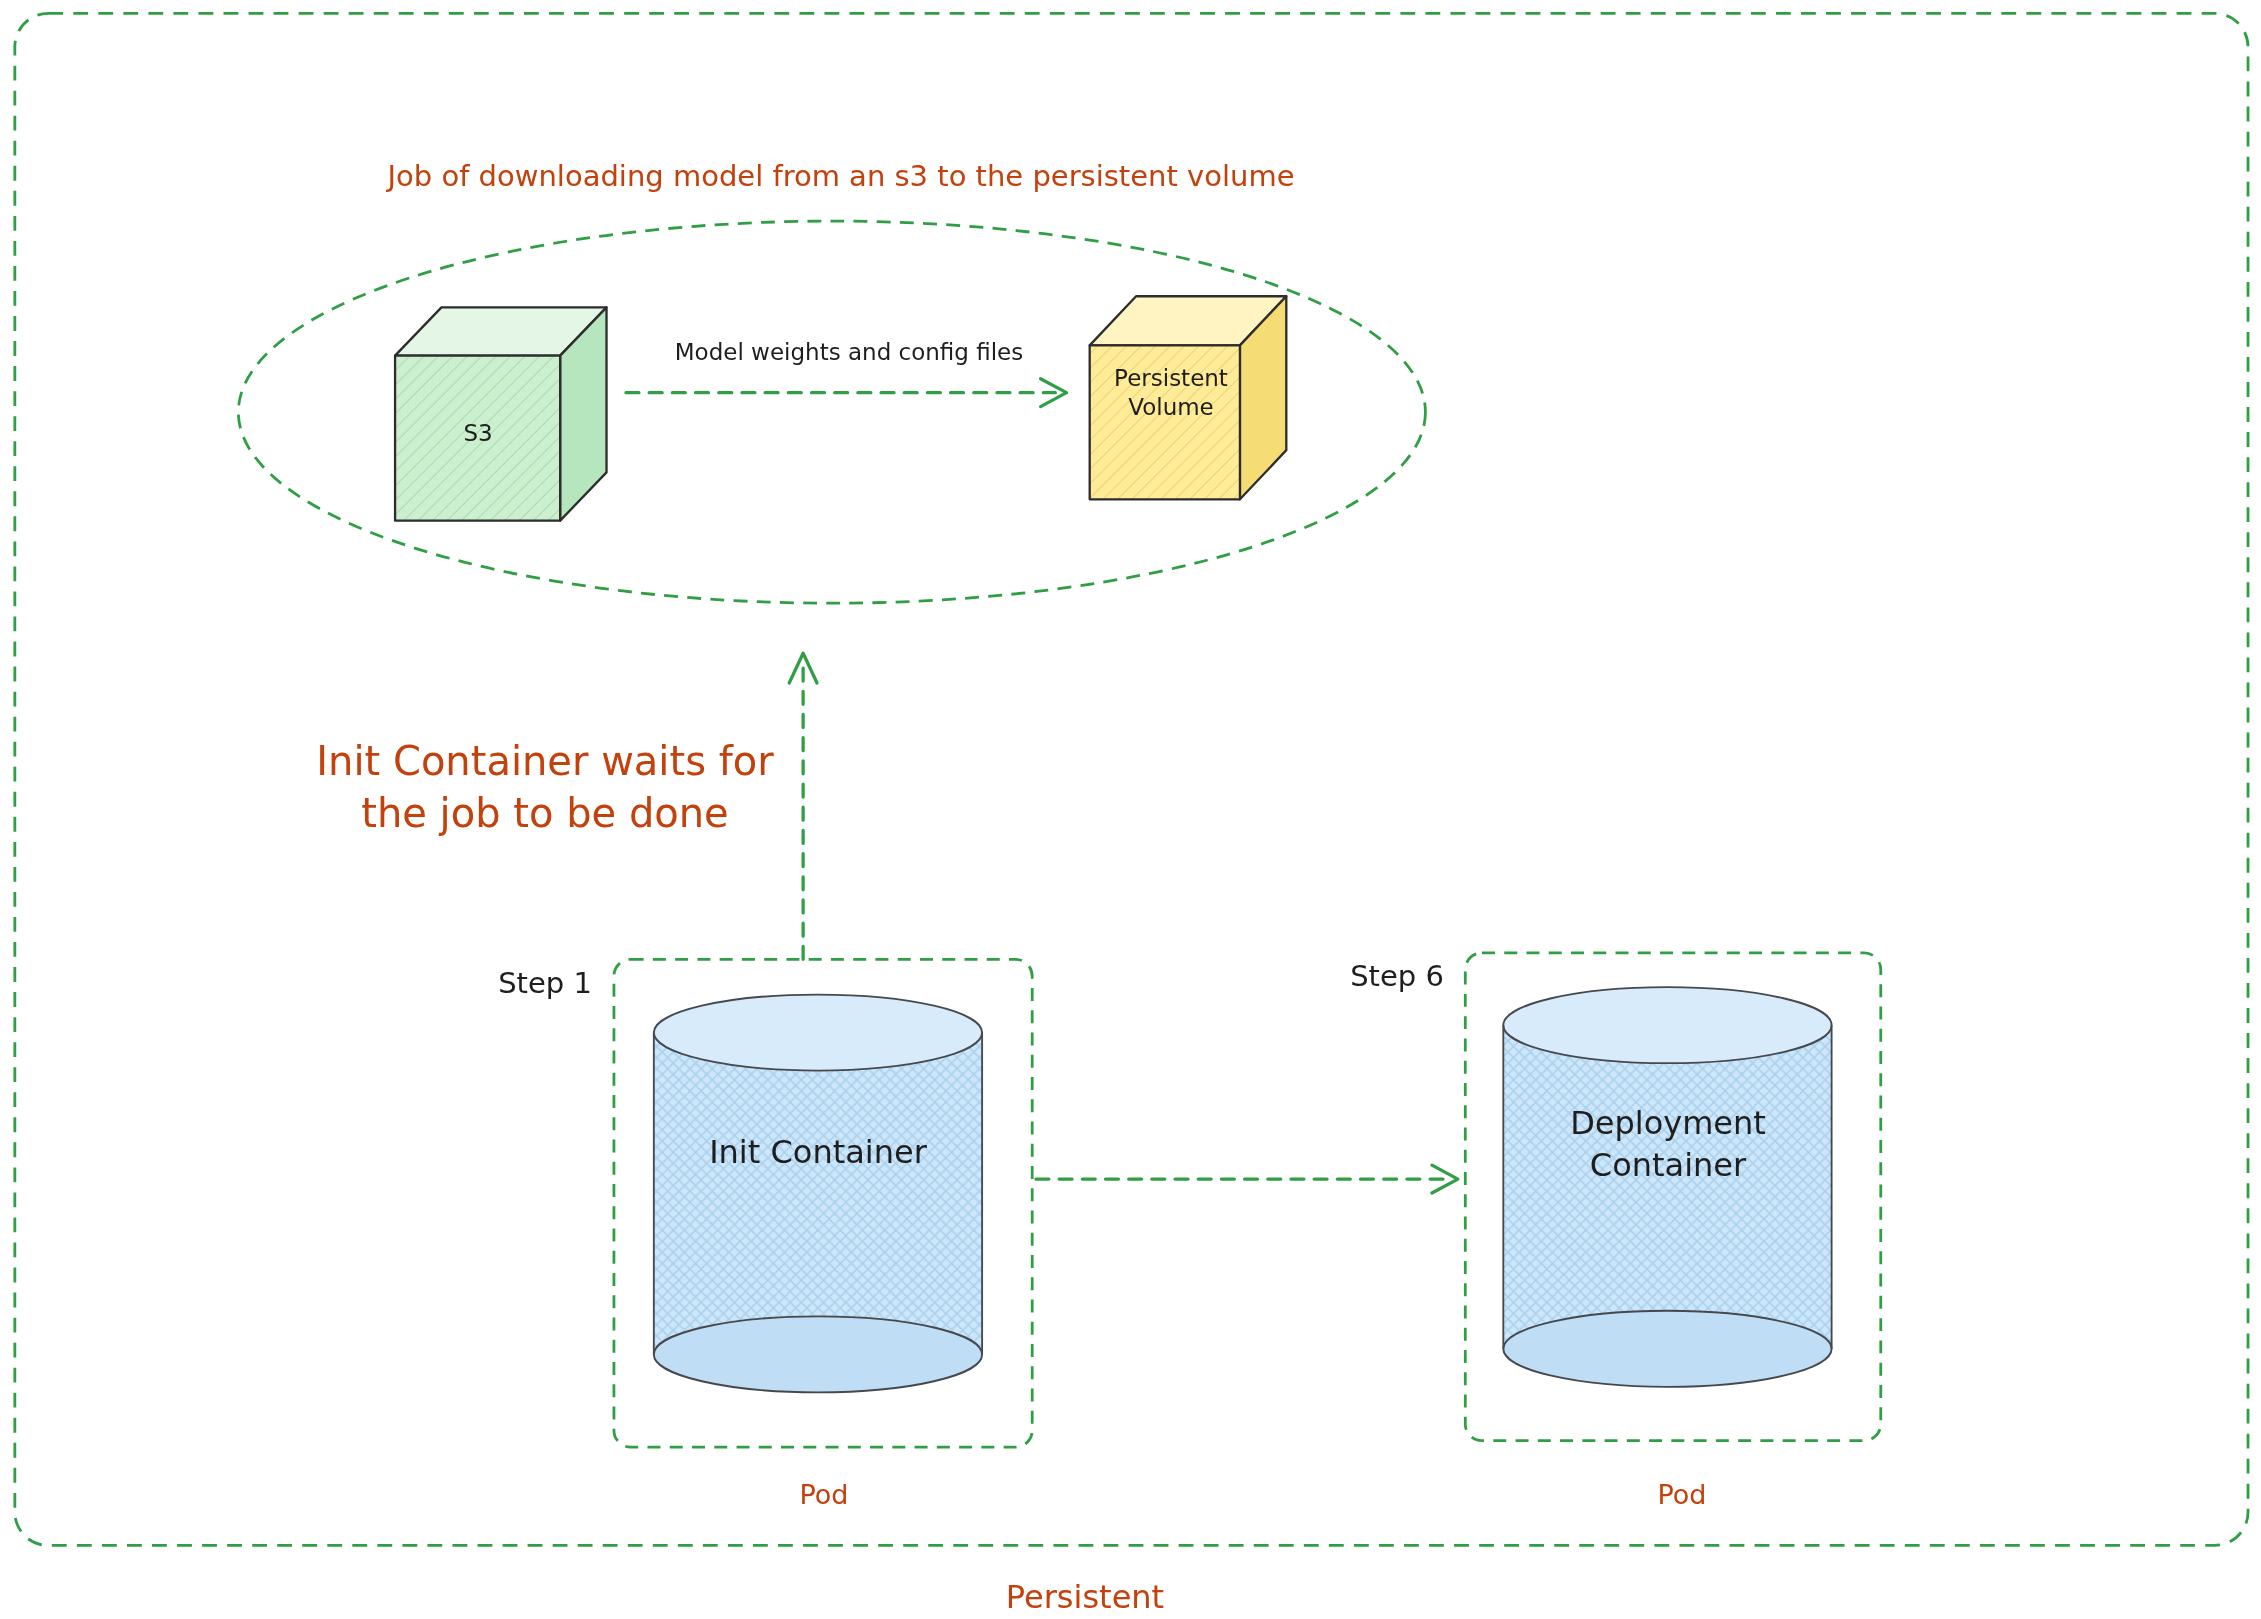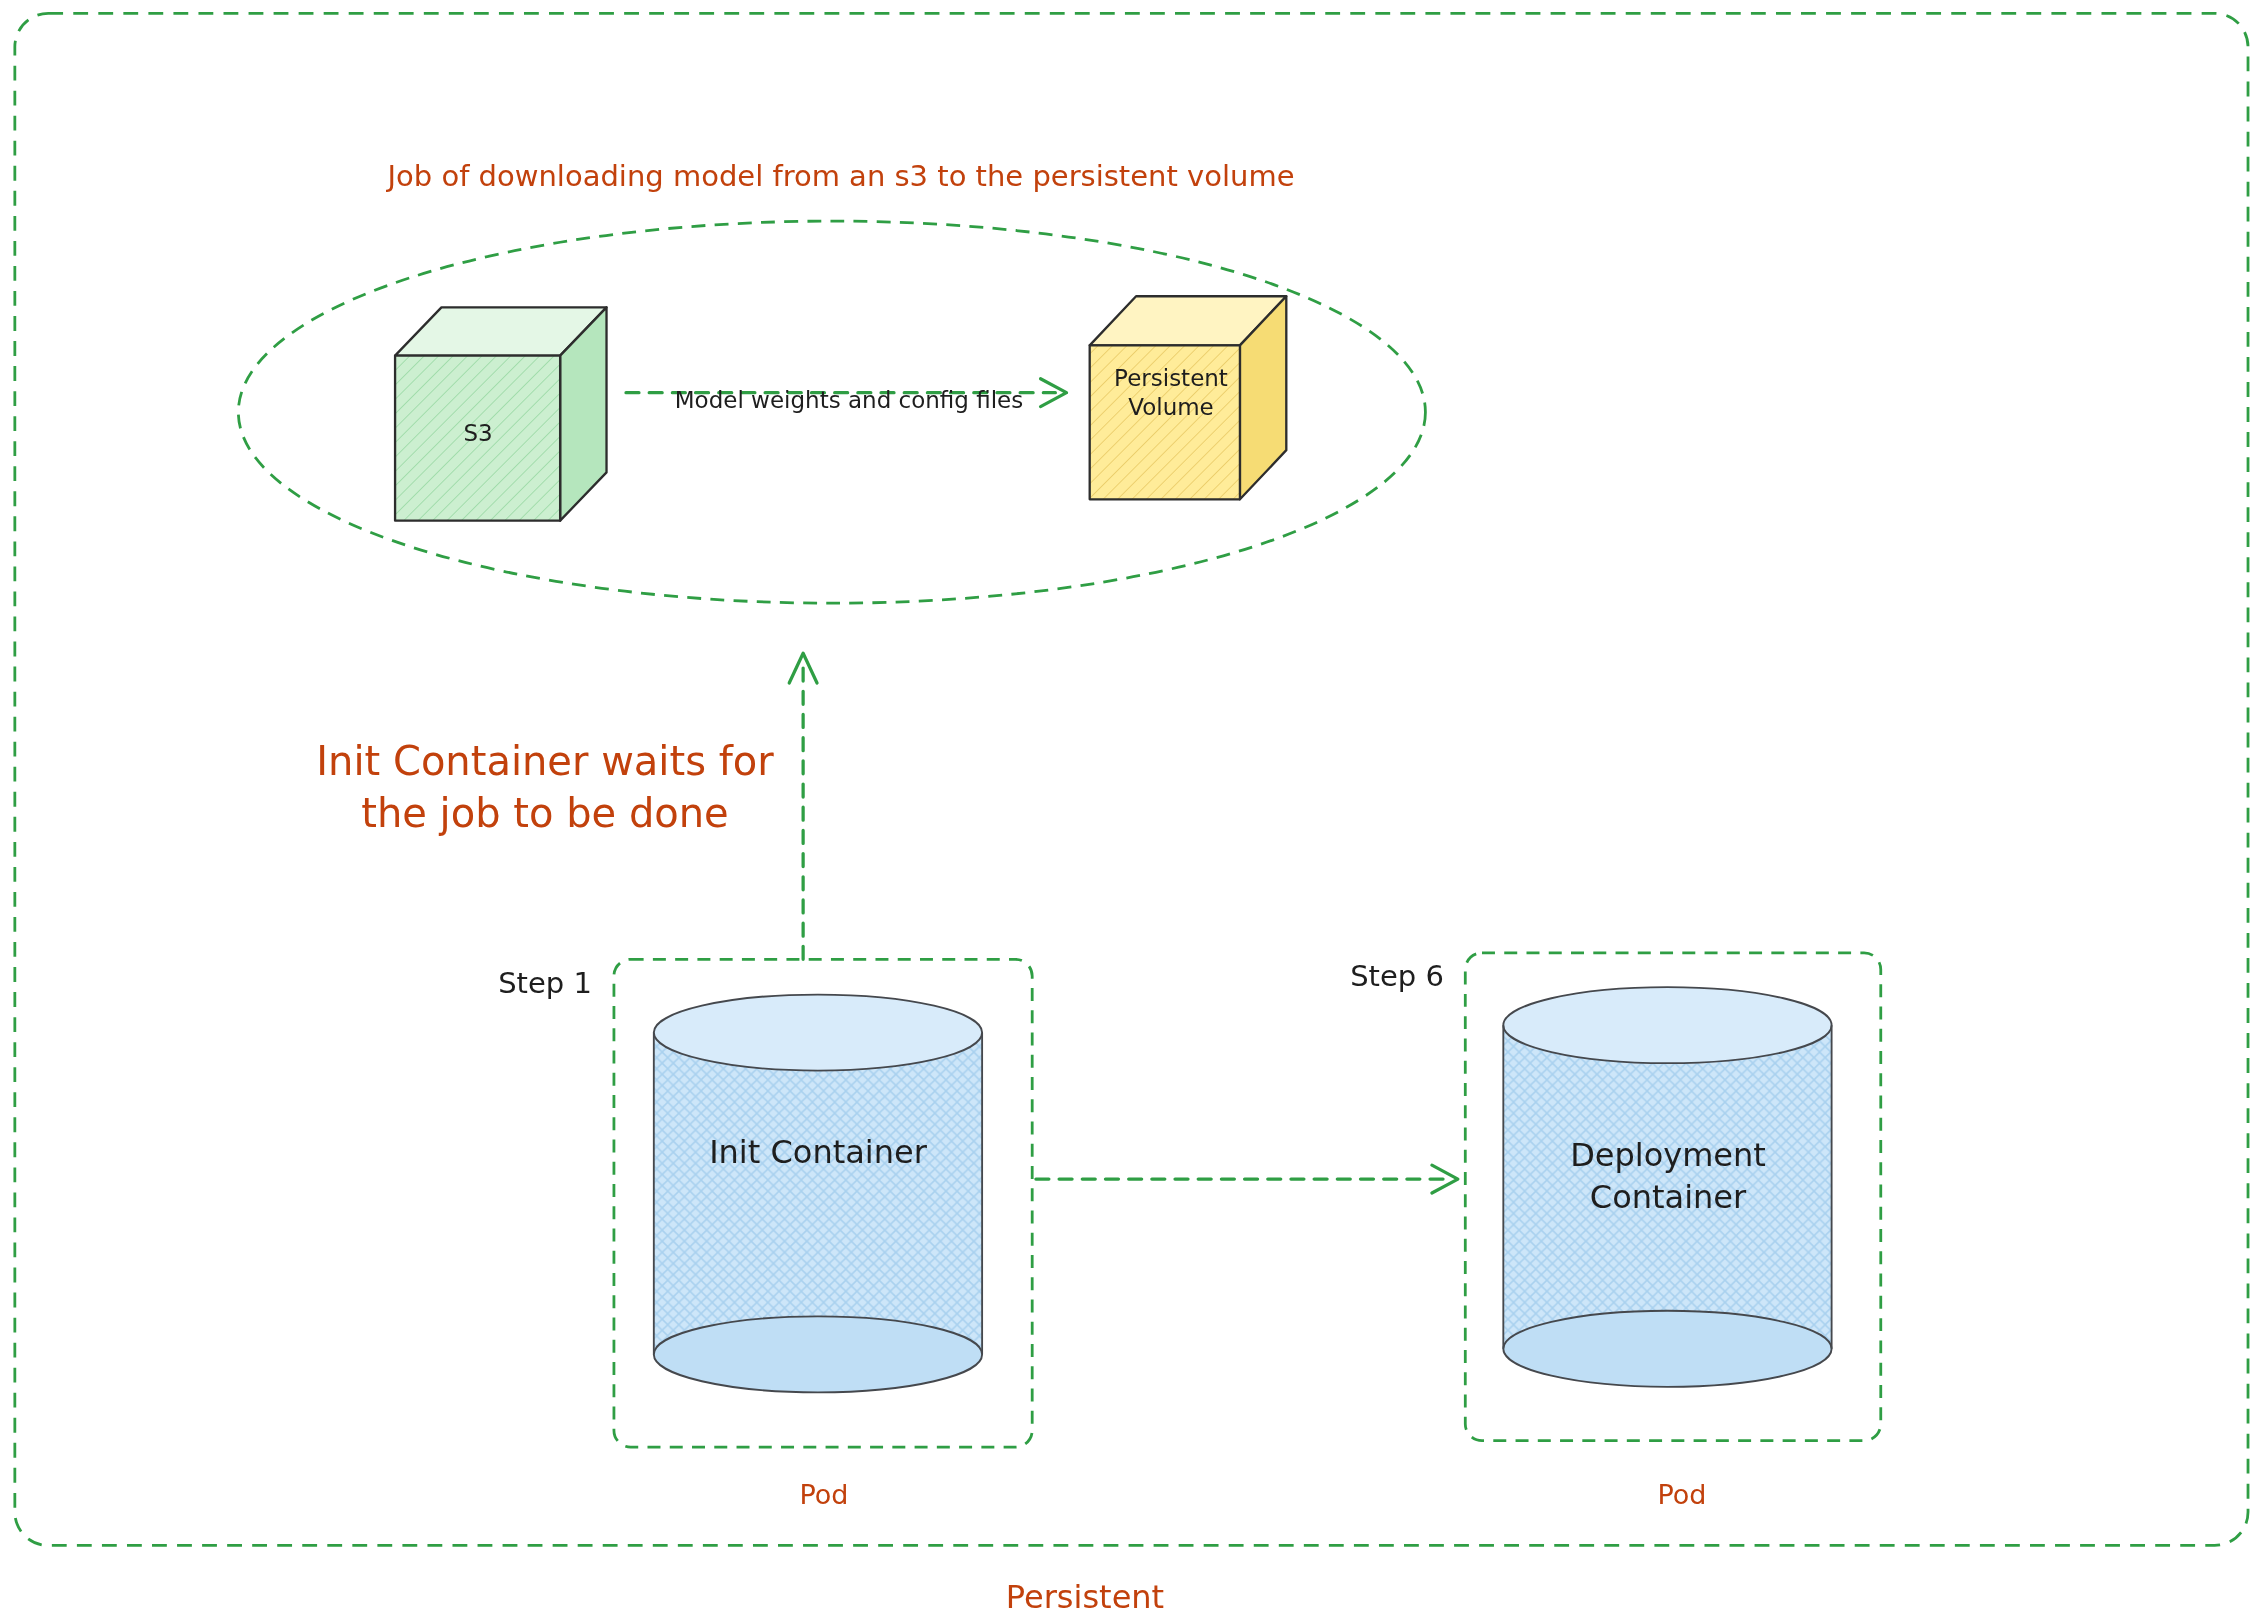--- a/index.html
+++ b/index.html
@@ -99,37 +99,37 @@
       <rect x="1621" y="1105" width="354" height="349" fill="url(#hatchBlue)"></rect>
       <ellipse cx="1798" cy="1454" rx="177" ry="41" fill="#bfdef5" stroke="#45484d" stroke-width="2"></ellipse>
       <ellipse cx="1798" cy="1105" rx="177" ry="41" fill="#d8ebfa" stroke="#45484d" stroke-width="2"></ellipse>
       <line x1="1621" y1="1105" x2="1621" y2="1454" stroke="#45484d" stroke-width="2"></line>
       <line x1="1975" y1="1105" x2="1975" y2="1454" stroke="#45484d" stroke-width="2"></line>
     </g>
   </svg>
 
   <div class="txt green t-title" style="left:841px; top:158px;">Job of downloading model from an s3 to the persistent volume</div>
 
-  <div class="txt t-small" style="left:849px; top:338px;margin-top:48px;">Model weights and config files</div>
+  <div class="txt t-small" style="left:849px; top:338px;">Model weights and config files</div>
 
   <div class="txt t-cube" style="left:478px; top:419px;">S3</div>
 
   <div class="txt t-cube" style="left:1171px; top:364px; line-height:1.25;">Persistent
 Volume</div>
 
   <div class="txt green t-note" style="left:545px; top:735px;">Init Container waits for
 the job to be done</div>
 
   <div class="txt t-step" style="left:545px; top:965px;">Step 1</div>
 
   <div class="txt t-step" style="left:1397px; top:958px;">Step 6</div>
 
   <div class="txt t-cyl" style="left:818px; top:1132px;">Init Container</div>
 
-  <div class="txt t-cyl" style="left:1668px; top:1135px;text-align:center;">Deployment
+  <div class="txt t-cyl" style="left:1668px; top:1103px;text-align:center;">Deployment
 Container</div>
 
   <div class="txt green t-pod" style="left:824px; top:1477px;">Pod</div>
 
   <div class="txt green t-pod" style="left:1682px; top:1477px;">Pod</div>
 
   <div class="txt green t-ns" style="left:1085px; top:1577px;">Persistent</div>
 
 </div>
 

